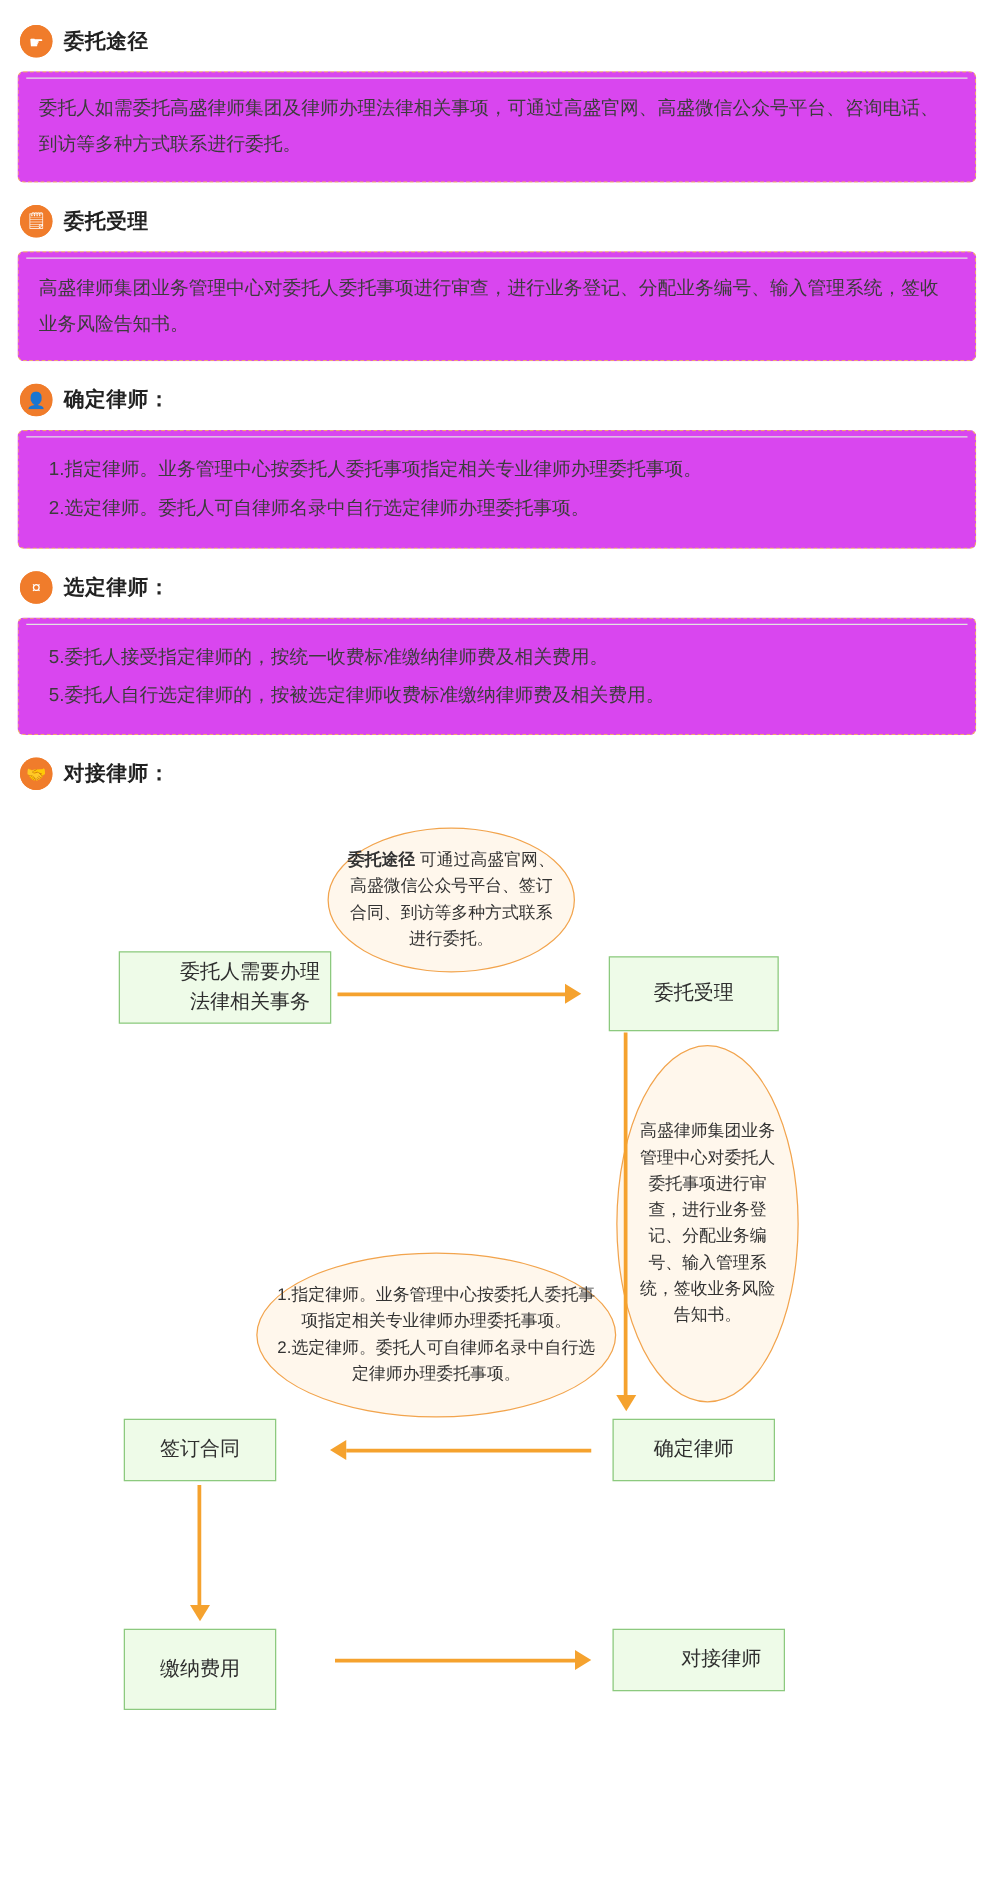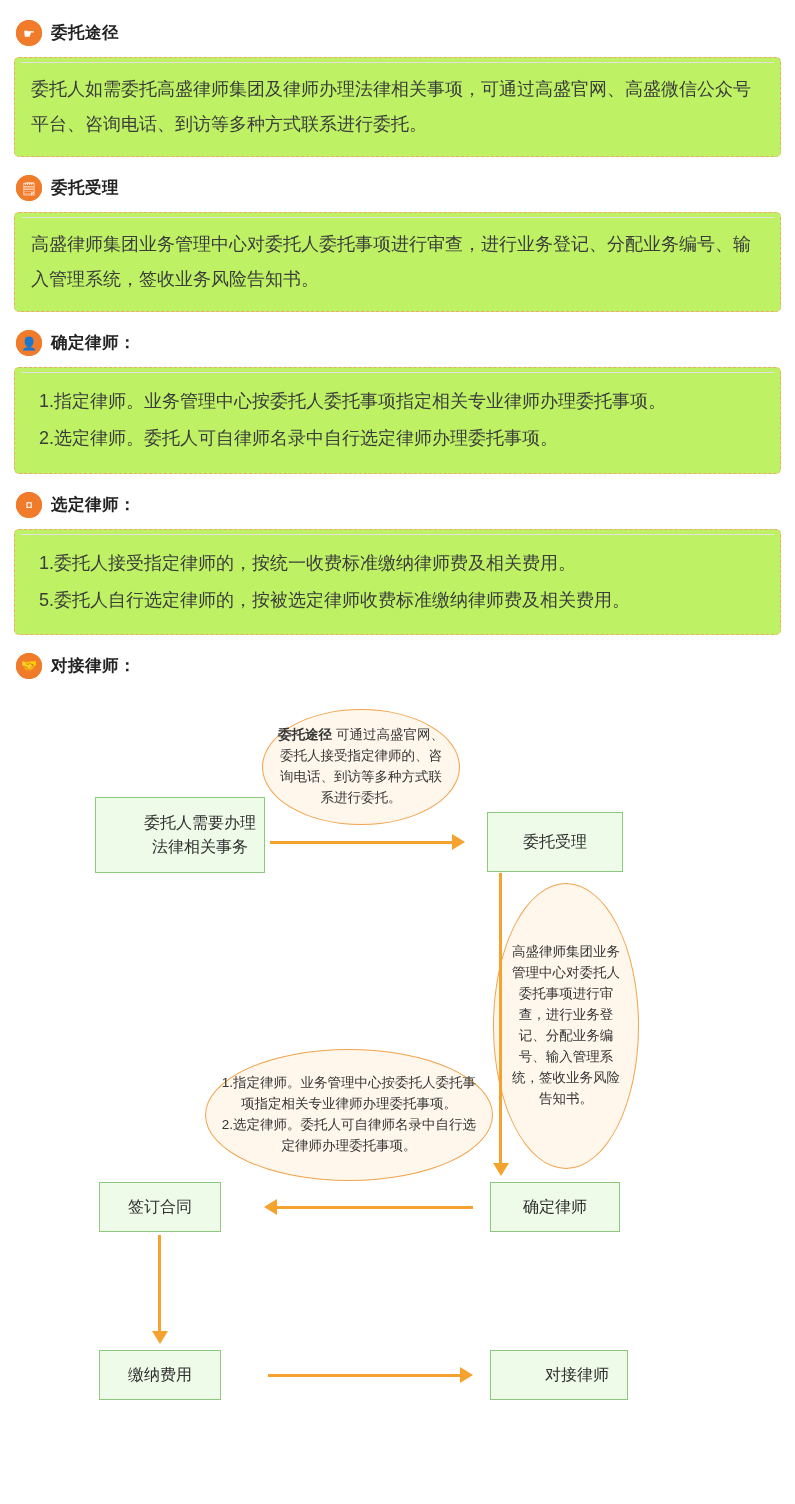--- a/index.html
+++ b/index.html
@@ -48,25 +48,25 @@
   }
   .sec-title {
     font-size: 16.5px;
     font-weight: bold;
     color: #222222;
     letter-spacing: .5px;
   }
   .sec-body {
     border: 1px dashed #f0a86e;
     border-radius: 5px;
-    background: #bef264;
+    background: #d946ef;
     position: relative;
     padding: 16px 16px 16px 16px;
     box-sizing: border-box;
-    font-size: 18px;
+    font-size: 15px;
     line-height: 1.95;
     color: #3c3c3c;
   }
   .sec-body::before {
     
     content: "";
     position: absolute;
     left: 6px;
     right: 6px;
     top: 4px;
@@ -186,44 +186,44 @@
       <p class="indent">2.选定律师。委托人可自律师名录中自行选定律师办理委托事项。</p>
     </div>
   </div>
 
   <div class="section">
     <div class="sec-head">
       <span class="sec-icon">¤</span>
       <span class="sec-title">选定律师：</span>
     </div>
     <div class="sec-body">
-      <p class="indent">1.委托人接受指定律师的，按统一收费标准缴纳律师费及相关费用。</p>
+      <p class="indent">5.委托人接受指定律师的，按统一收费标准缴纳律师费及相关费用。</p>
       <p class="indent">5.委托人自行选定律师的，按被选定律师收费标准缴纳律师费及相关费用。</p>
     </div>
   </div>
 
   <div class="section">
     <div class="sec-head">
       <span class="sec-icon">🤝</span>
       <span class="sec-title">对接律师：</span>
     </div>
   </div>
 
 </div>
 
 <div class="flow">
 
   <div class="bubble" style="left:262px; top:12px; width:198px; height:116px;">
     <div>
       <b>委托途径</b>
-      <span>可通过高盛官网、委托人接受指定律师的、咨询电话、到访等多种方式联系进行委托。</span>
-    </div>
-  </div>
-
-  <div class="node" style="left:95px; top:100px; width:170px; height:76px; white-space:pre-line;padding-left:40px;">委托人需要办理
+      <span>可通过高盛官网、高盛微信公众号平台、签订合同、到访等多种方式联系进行委托。</span>
+    </div>
+  </div>
+
+  <div class="node" style="left:95px; top:111px; width:170px; height:58px; white-space:pre-line;padding-left:40px;">委托人需要办理
 法律相关事务</div>
 
   <div class="arrow-h" style="left:270px; top:144px; width:182px;"></div>
   <div class="arrow-head head-right" style="left:452px; top:137px;"></div>
 
   <div class="node" style="left:487px; top:115px; width:136px; height:60px;">委托受理</div>
 
   <div class="bubble" style="left:493px; top:186px; width:146px; height:286px; white-space:pre-line;">高盛律师集团业务管理中心对委托人委托事项进行审查，进行业务登记、分配业务编号、输入管理系统，签收业务风险告知书。</div>
 
   <div class="arrow-v" style="left:499px; top:176px; height:290px;"></div>
@@ -235,20 +235,20 @@
   <div class="node" style="left:99px; top:485px; width:122px; height:50px;">签订合同</div>
 
   <div class="node" style="left:490px; top:485px; width:130px; height:50px;">确定律师</div>
 
   <div class="arrow-h" style="left:277px; top:509px; width:196px;"></div>
   <div class="arrow-head head-left" style="left:264px; top:502px;"></div>
 
   <div class="arrow-v" style="left:158px; top:538px; height:96px;"></div>
   <div class="arrow-head head-down" style="left:152px; top:634px;"></div>
 
-  <div class="node" style="left:99px; top:653px; width:122px; height:50px;">缴纳费用</div>
+  <div class="node" style="left:99px; top:653px; width:122px; height:65px;">缴纳费用</div>
 
   <div class="arrow-h" style="left:268px; top:677px; width:192px;"></div>
   <div class="arrow-head head-right" style="left:460px; top:670px;"></div>
 
   <div class="node" style="left:490px; top:653px; width:138px; height:50px;padding-left:36px;">对接律师</div>
 
 </div>
 
 </body></html>

